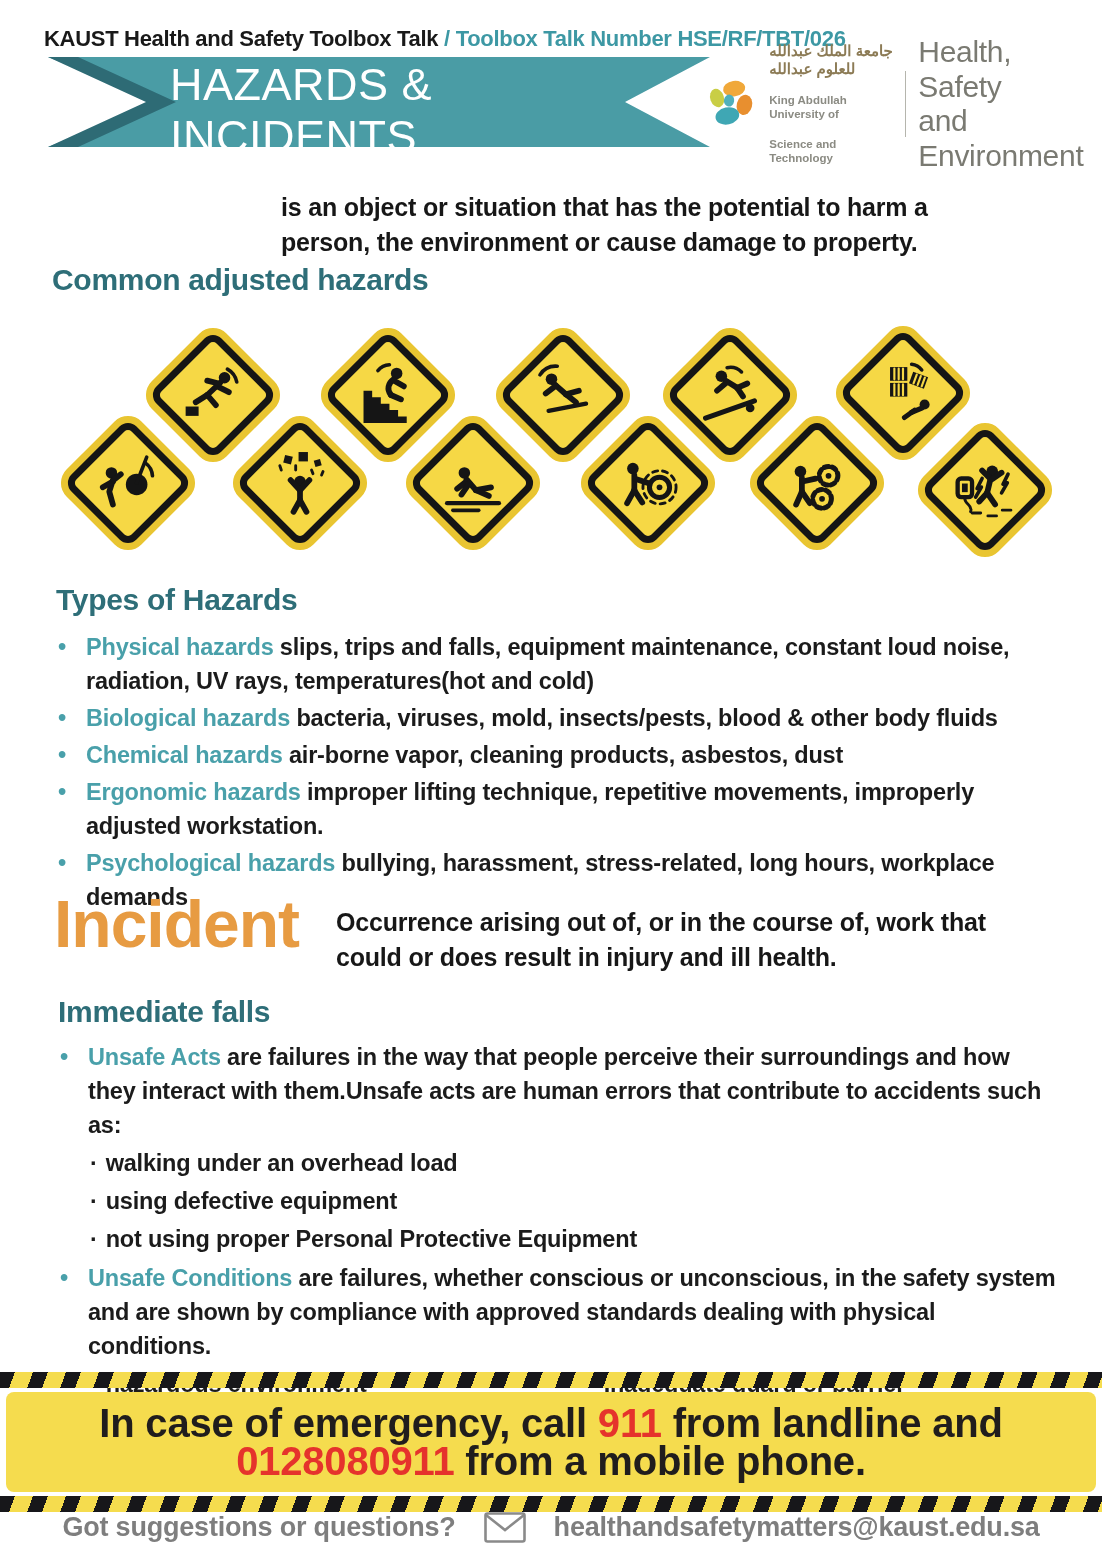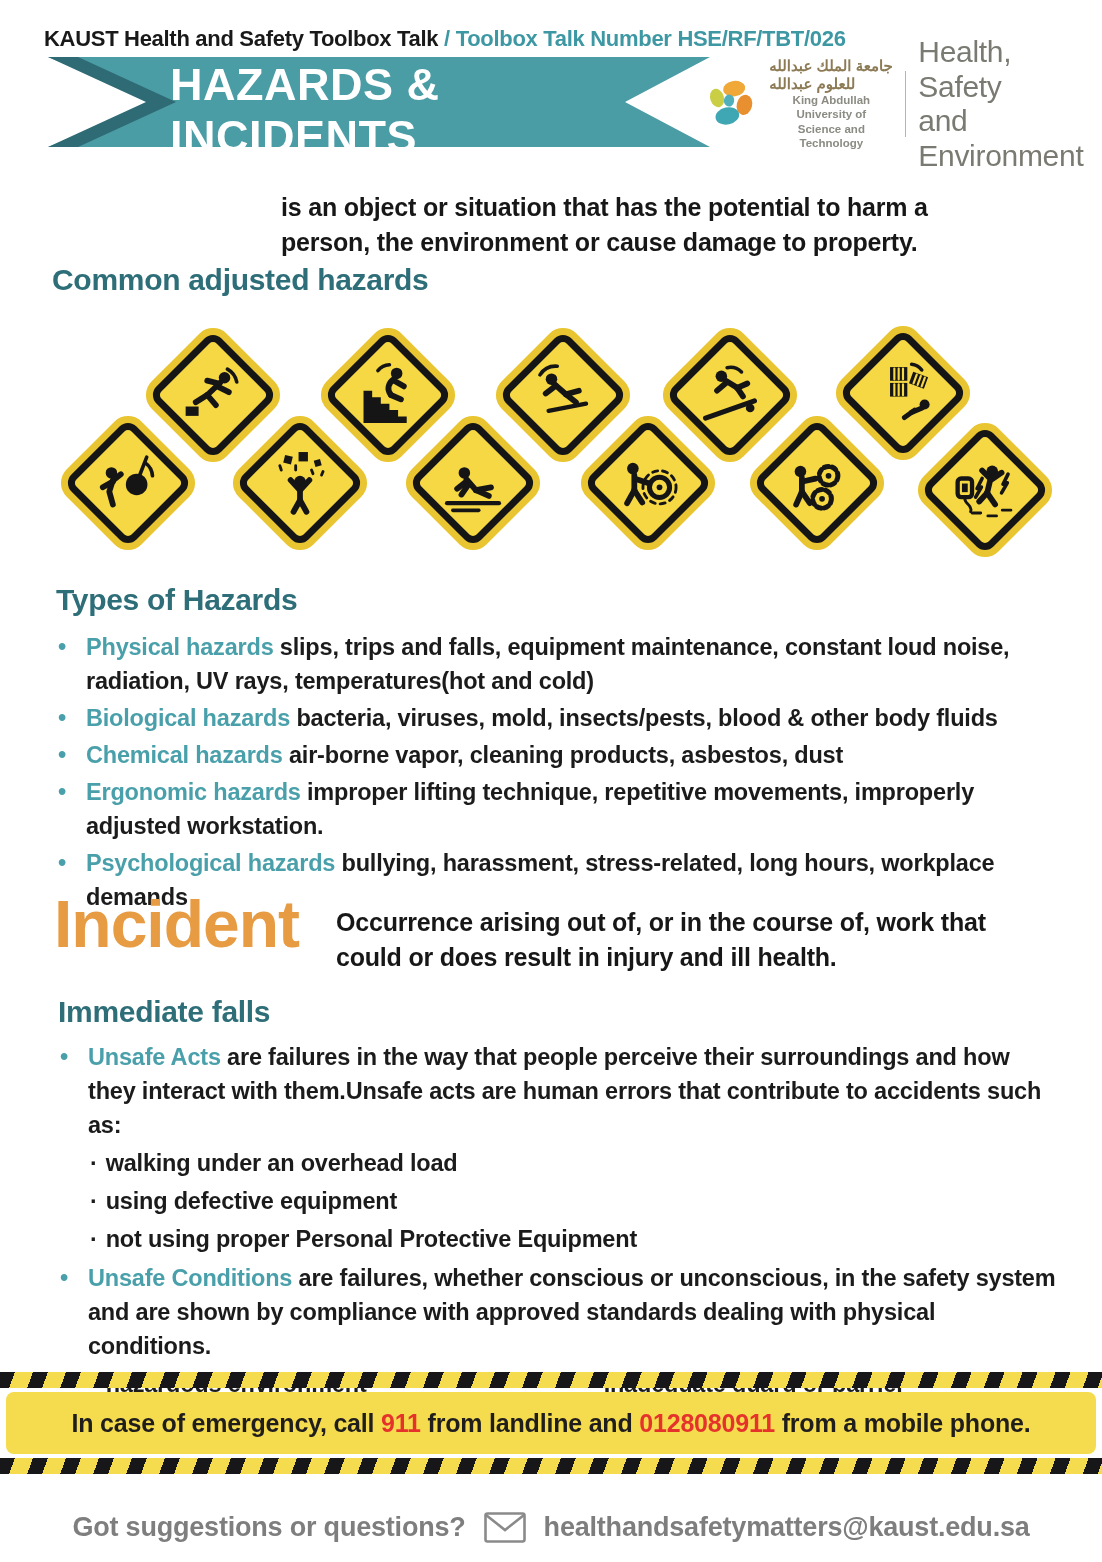--- a/index.html
+++ b/index.html
@@ -7,26 +7,26 @@
         font-family:"Liberation Sans",sans-serif;color:#191919;}
   
   .meta{position:absolute;left:44px;top:26px;font-size:22px;font-weight:bold;letter-spacing:-0.3px;}
   .meta .teal{color:#3D98A4;}
   
   .band{position:absolute;left:48px;top:57px;width:662px;height:90px;background:#4A9CA5;
         clip-path:polygon(0 0,662px 0,577px 45px,662px 90px,0 90px,112px 45px);}
   .chevron{position:absolute;left:48px;top:57px;width:128px;height:90px;background:#2E6B75;
         clip-path:polygon(0 0,30px 0,128px 45px,30px 90px,0 90px,98px 45px);}
   .band-title{position:absolute;left:170px;top:57px;width:420px;height:108px;display:flex;
-        align-items:center;justify-content:center;color:#fff;font-size:45px;font-weight:bold;letter-spacing:0.5px;}
+        align-items:center;justify-content:center;color:#fff;font-size:45px;font-weight:normal;letter-spacing:0.5px;}
   
   .logo-group{position:absolute;left:706px;top:56px;height:96px;display:flex;align-items:center;gap:12px;}
   .logo-text{line-height:1.2;}
   .logo-text .ar{font-size:15px;font-weight:bold;color:#8C7B55;direction:rtl;text-align:left;}
-  .logo-text .en{font-size:11.5px;font-weight:bold;color:#8B8B83;margin-top:1px;text-align:center;}
+  .logo-text .en{font-size:11.5px;font-weight:bold;color:#8B8B83;margin-top:16px;}
   .logo-divider{width:1px;height:66px;background:#B5B5AD;}
   .dept{font-size:30px;color:#7A7A72;line-height:1.15;letter-spacing:-0.3px;}
   
   .term{position:absolute;font-size:66px;font-weight:bold;color:#E79B42;letter-spacing:-1px;}
   .term-def{position:absolute;font-size:25px;font-weight:bold;color:#171717;line-height:1.4;letter-spacing:-0.2px;}
   .sect-head{position:absolute;font-size:30px;font-weight:bold;color:#2E6E78;letter-spacing:-0.3px;}
   
   #signs-layer{position:absolute;inset:0;pointer-events:none;}
   .sign{position:absolute;width:78px;height:78px;background:#F6D845;border:7px solid #151515;
         border-radius:12px;box-shadow:0 0 0 7px #E9C531;transform:rotate(45deg);}
@@ -38,25 +38,25 @@
   .blist .dot{position:absolute;left:2px;top:0;color:#49A0AA;}
   .blist .lead{color:#49A0AA;}
   .subs{margin-top:2px;}
   .subline{font-size:23.5px;font-weight:bold;color:#1b1b1b;line-height:38px;letter-spacing:-0.2px;padding-left:2px;}
   .subline .sdot{margin-right:8px;}
   .subs.cols{display:grid;grid-template-columns:492px 1fr;column-gap:6px;}
   
   .tape{position:absolute;left:0;top:1372px;width:1102px;}
   .stripes{height:16px;background:repeating-linear-gradient(110deg,#17171a 0 14px,#F5DC4E 14px 31px);}
   .tape-body{margin:4px 6px;background:#F5DC4E;border-radius:8px;text-align:center;padding:12px 0 12px;}
-  .tape-body .l1,.tape-body .l2{font-size:25px;font-weight:bold;color:#201d1d;letter-spacing:-0.2px;line-height:38px;}
+  .tape-body .l1,.tape-body .l2{font-size:40px;font-weight:bold;color:#201d1d;letter-spacing:-0.2px;line-height:38px;}
   .tape-body .red{color:#E5332C;}
   
   .contact{position:absolute;left:0;top:1512px;width:1102px;display:flex;align-items:center;
-        justify-content:center;gap:18px;color:#7E7E7E;font-size:27px;font-weight:bold;letter-spacing:-0.2px;}
+        justify-content:center;gap:28px;color:#7E7E7E;font-size:27px;font-weight:bold;letter-spacing:-0.2px;}
 </style>
 </head>
 <body>
 
 <div class="page">
 
   <div class="meta">
     <span>KAUST Health and Safety Toolbox Talk </span><span class="teal">/ Toolbox Talk Number HSE/RF/TBT/026</span>
   </div>
 

